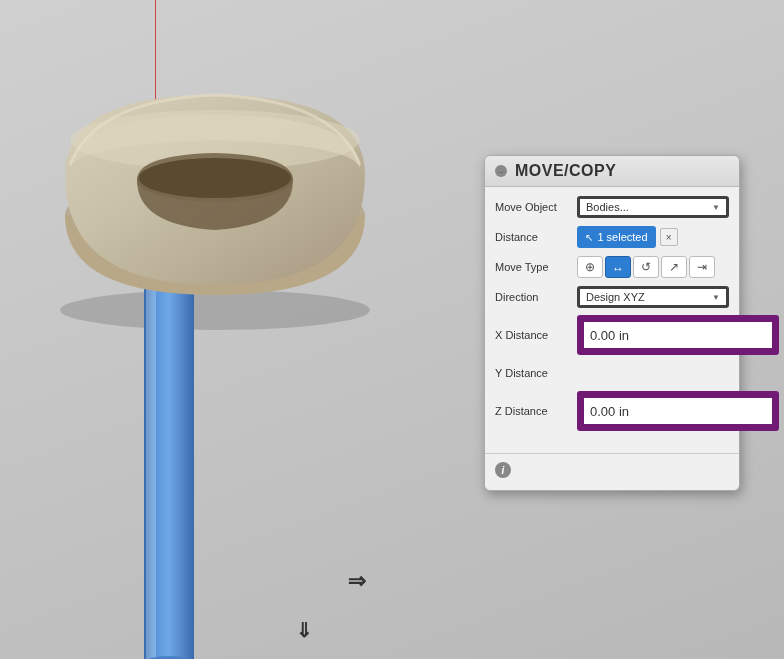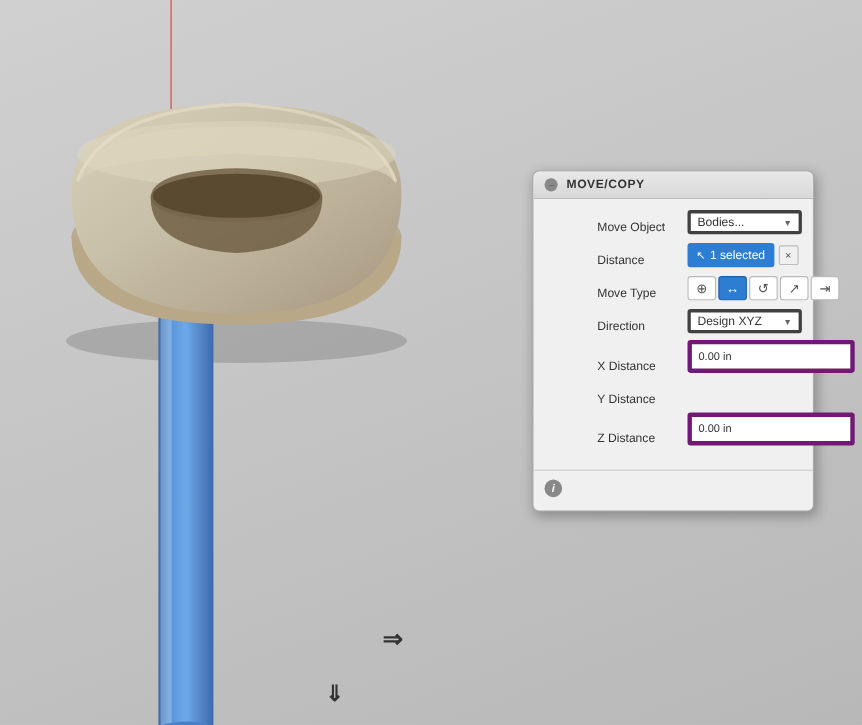--- a/index.html
+++ b/index.html
@@ -83,36 +83,35 @@
       border-radius: 50%;
       cursor: pointer;
       display: flex;
       align-items: center;
       justify-content: center;
       font-size: 8px;
       color: #555;
     }
 
     .panel-title {
-      font-size: 11px;
+      font-size: 16px;
       font-weight: 600;
       color: #333;
       letter-spacing: 0.5px;
     }
 
     .panel-body {
       padding: 8px 10px;
     }
 
     .form-row {
       display: flex;
-      align-items: flex-end;
+      align-items: center;
       margin-bottom: 6px;
       min-height: 24px;
-      margin-left: 48px;
     }
 
     .form-label {
       width: 82px;
       font-size: 11px;
       color: #333;
       flex-shrink: 0;
     }
 
     .form-control {
@@ -198,26 +197,26 @@
 
     .move-icon-btn.active {
       background: #2d7dd2;
       border-color: #2060aa;
       color: white;
     }
 
     
     .text-input {
       flex: 1;
-      height: 30px;
-      border: 4px solid #701a75;
+      height: 40px;
+      border: 7px solid #701a75;
       border-radius: 3px;
       background: white;
       padding: 0 6px;
-      font-size: 10px;
+      font-size: 13px;
       color: #333;
     }
 
     
     .checkbox-custom {
       width: 14px;
       height: 14px;
       border: 1px solid #bbb;
       border-radius: 2px;
       background: white;

